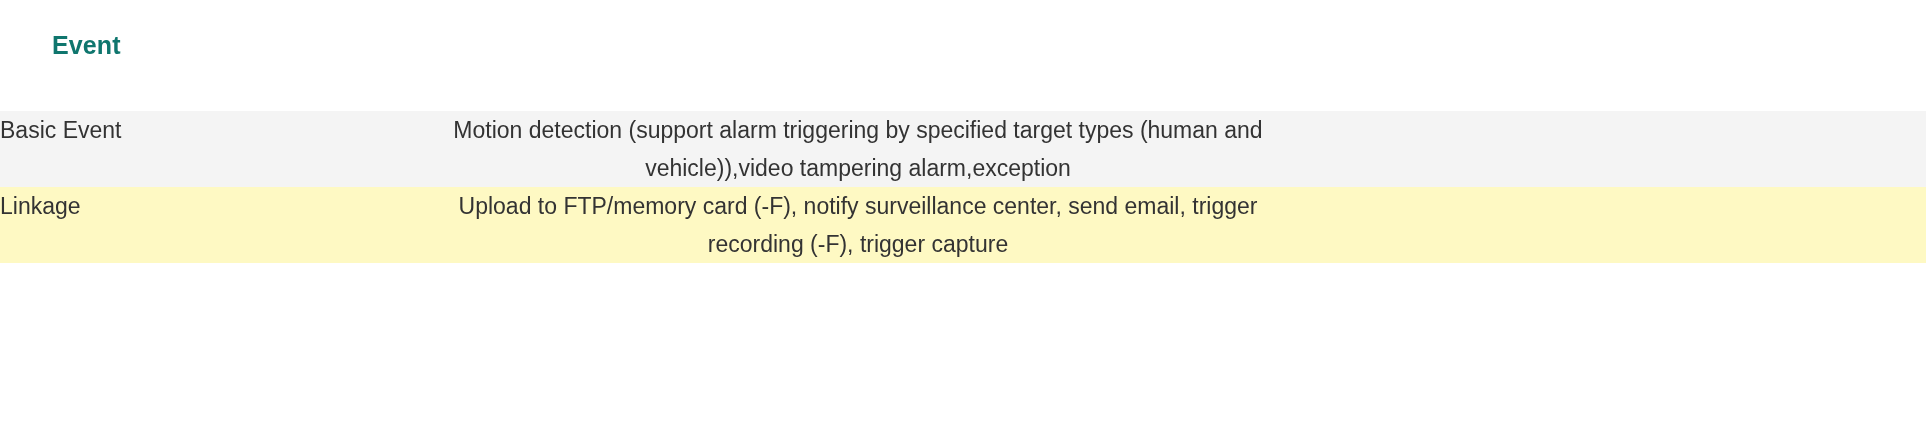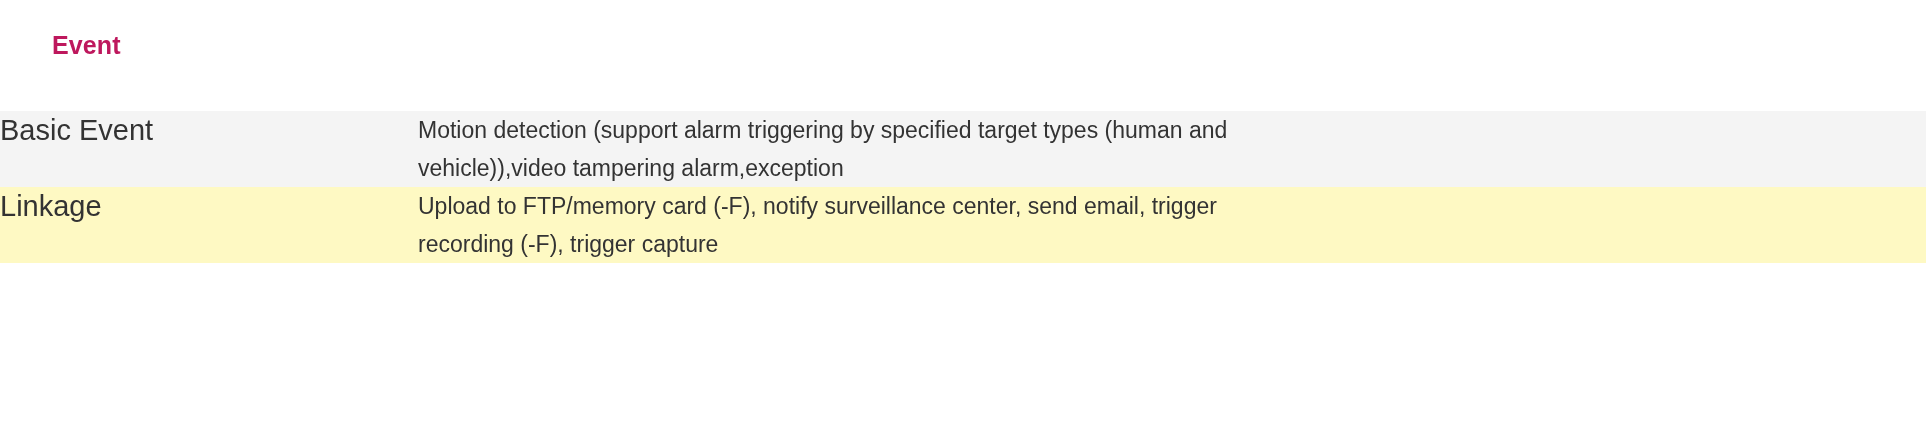--- a/index.html
+++ b/index.html
@@ -21,21 +21,21 @@
     height: 422px;
     box-sizing: border-box;
   }
 
   .section-title {
     position: absolute;
     left: 52px;
     top: 28px;
     font-size: 25px;
     font-weight: bold;
-    color: #be185d;
+    color: #0f766e;
     letter-spacing: 0.1px;
     line-height: 34px;
     white-space: nowrap;
   }
 
   .spec-table {
     position: absolute;
     left: 0;
     top: 111px;
     width: 1926px;
@@ -52,37 +52,38 @@
 
   .spec-row td {
     padding: 0;
     vertical-align: top;
   }
 
   .cell-label {
     width: 418px;
     padding: 30px 12px 30px 90px;
     box-sizing: border-box;
-    font-size: 29px;
+    font-size: 23px;
     line-height: 38px;
     color: #333333;
   }
 
   .cell-value {
     padding: 30px 90px 30px 0;
     box-sizing: border-box;
     font-size: 23px;
     line-height: 38px;
     color: #333333;
     max-width: 1450px;
   }
 
   .cell-value .value-text {
     display: block;
     max-width: 880px;
+    text-align: center;
   }
 </style>
 </head>
 <body>
 
 <div class="spec-section">
 
   <div class="section-title">Event</div>
 
   <table class="spec-table">

